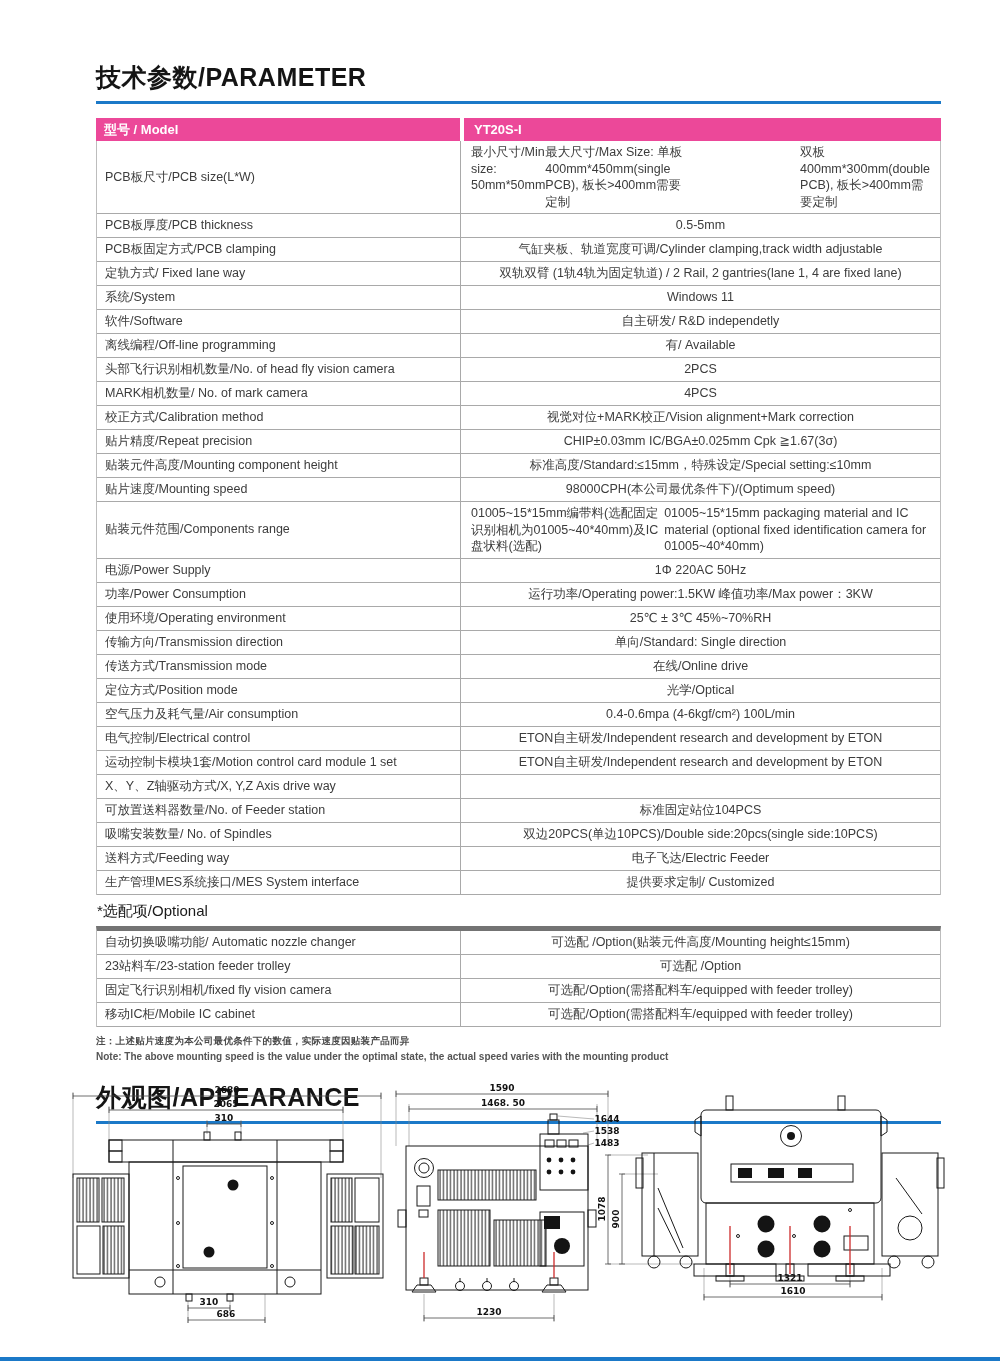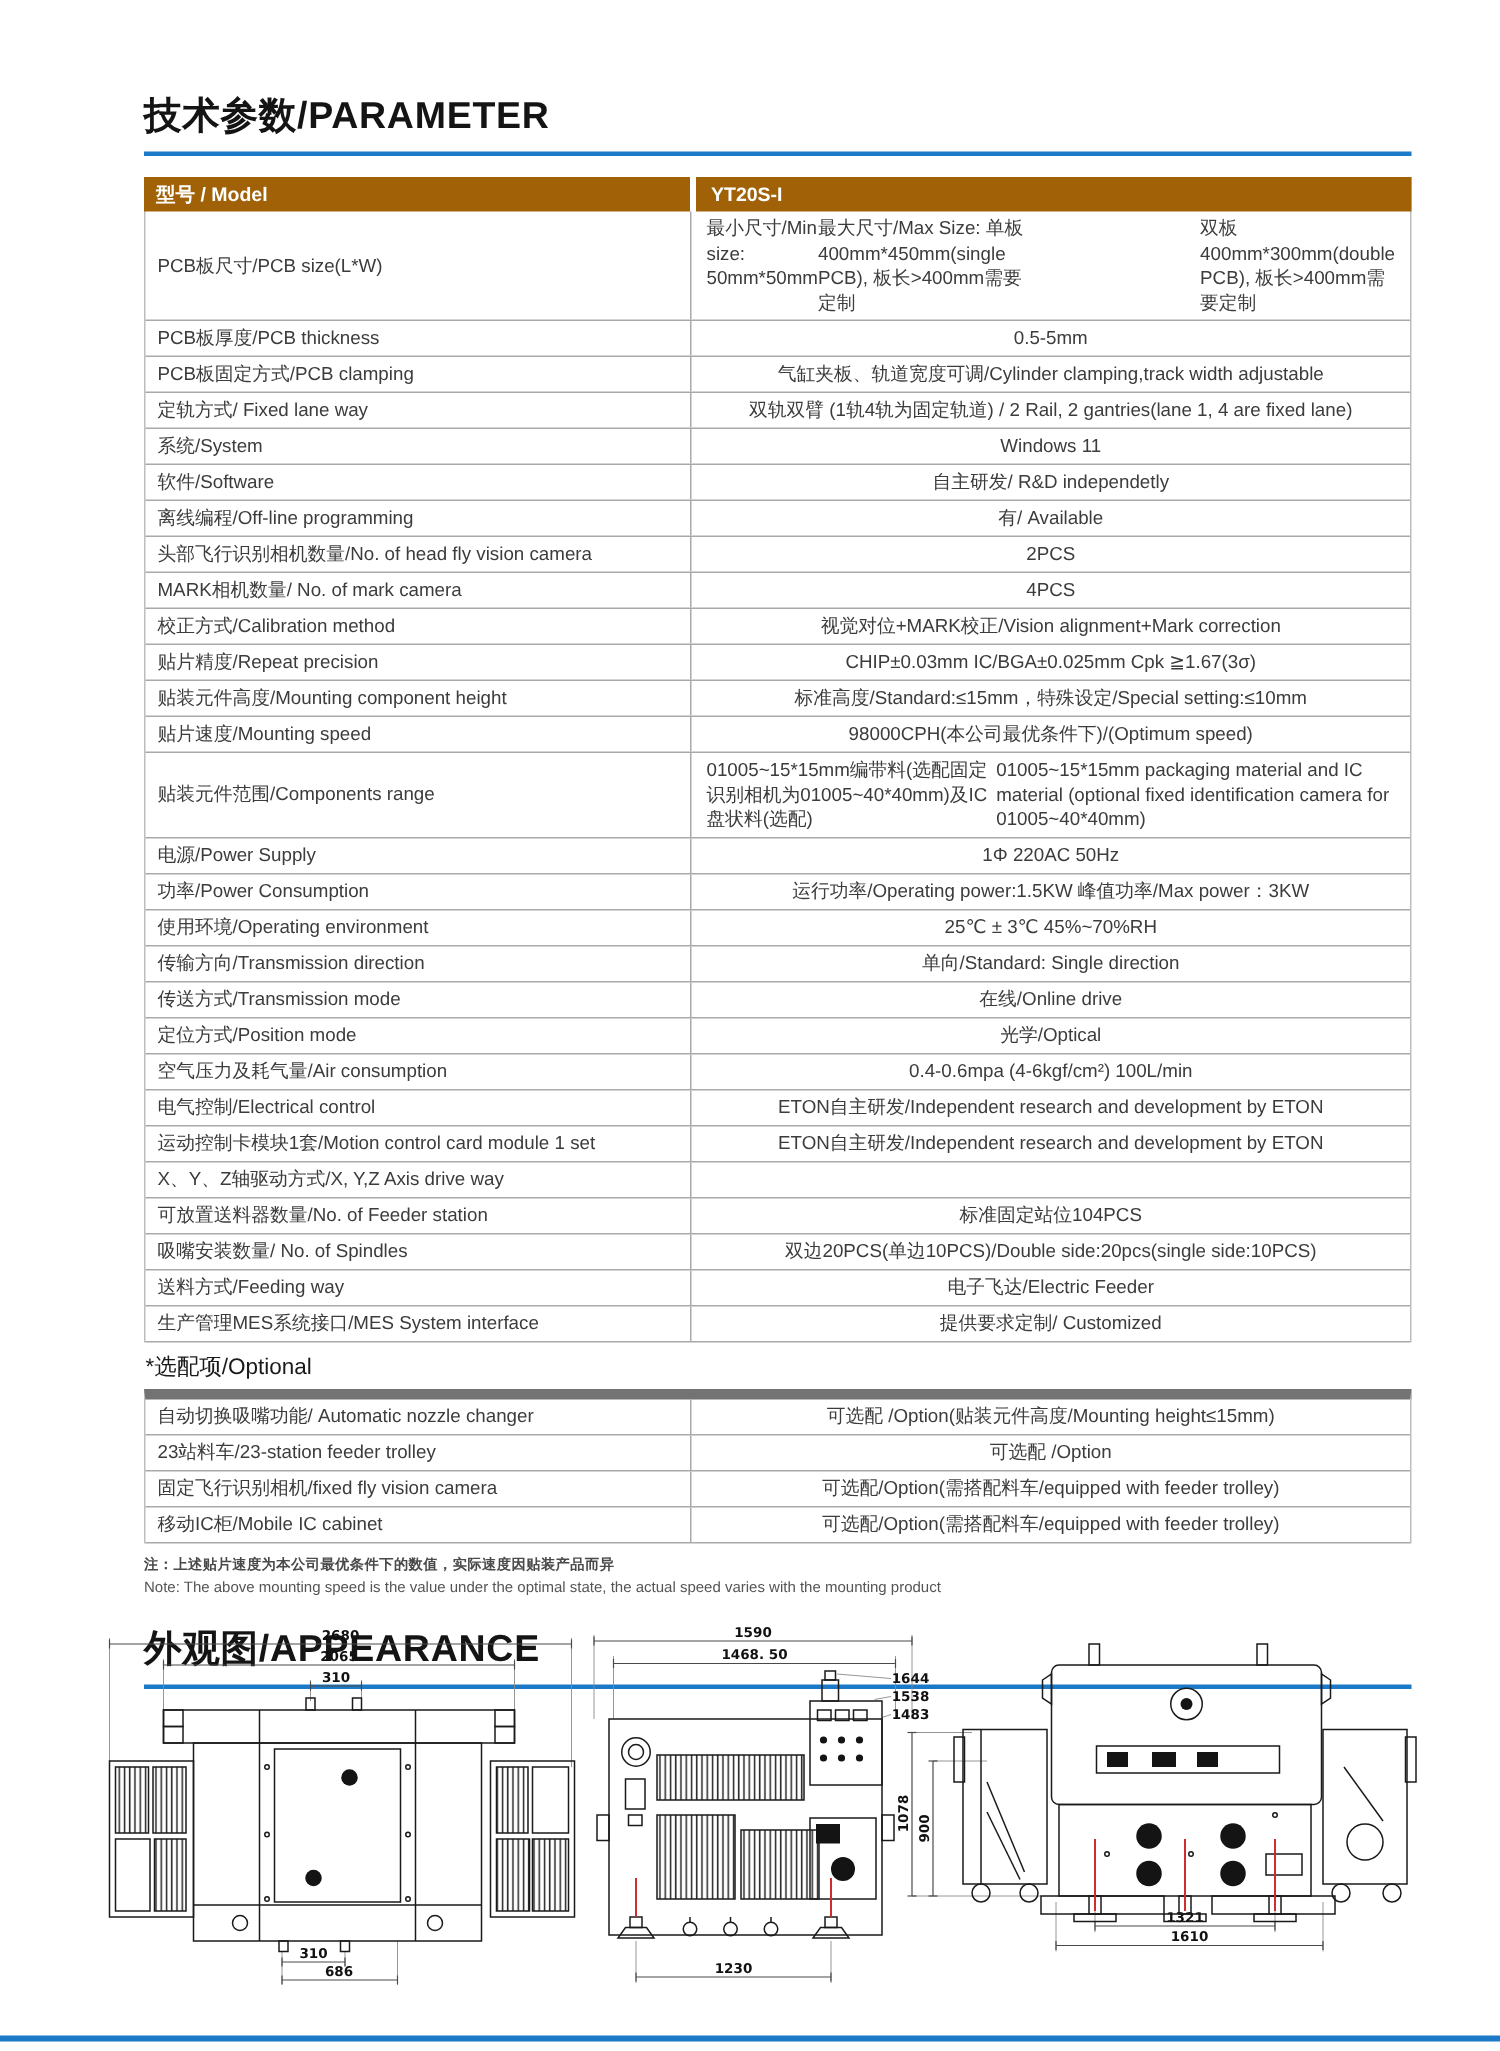--- a/index.html
+++ b/index.html
@@ -15,43 +15,43 @@
   }
   .sec-title.first{margin-top:62px;}
   .sec-rule{height:3px;background:#1b79c8;margin-top:9px;}
   
   .spec-table{
     margin-top:14px;border-left:1px solid #bdbdbd;border-right:1px solid #bdbdbd;
     font-size:12.5px;
   }
   .t-head{display:flex;margin-left:-1px;margin-right:-1px;}
   .t-head .hcell{
-    background:#a16207;color:#fff;font-weight:bold;font-size:13px;
+    background:#ec4899;color:#fff;font-weight:bold;font-size:13px;
     padding:3px 8px;height:17px;line-height:17px;
   }
   .t-head .hl{width:348px;margin-right:4px;}
   .t-head .hr{flex:1;padding-left:10px;}
   .t-row{display:flex;border-bottom:1px solid #a9a9a9;align-items:stretch;}
   .t-label{
     width:347px;padding:3px 8px;border-right:1px solid #a9a9a9;
     display:flex;flex-direction:column;justify-content:center;
     color:#3c3c3c;min-height:16px;
   }
   .t-value{
     flex:1;padding:3px 10px;display:flex;justify-content:center;
     color:#3c3c3c;
   }
   .t-row{min-height:23px;box-sizing:border-box;}
   .vline{line-height:16.5px;}
   .vline.ind{padding-left:117px;}
   .opt-heading{margin:7px 0 5px 1px;font-size:15px;color:#1a1a1a;}
-  .spec-table.opt{margin-top:0;border-top:7px solid #737373;}
+  .spec-table.opt{margin-top:0;border-top:5px solid #737373;}
   .note{margin-top:8px;}
   .note-cn{font-size:9.5px;font-weight:bold;color:#4a4a4a;letter-spacing:.3px;}
-  .note-en{font-size:10px;color:#555;margin-top:3px;}
+  .note-en{font-size:10px;color:#555;margin-top:3px;font-weight:bold;}
   .sec2-title{margin-top:20px;}
   
   .drawings{position:absolute;left:0;top:1076px;width:1000px;height:256px;padding-left:16px;}
   .dwg{position:absolute;}
   #dwg-top{left:68px;top:6px;}
   #dwg-front{left:390px;top:4px;}
   #dwg-side{left:598px;top:2px;}
   svg .mach{stroke:#1a1a1a;stroke-width:1;fill:none;}
   svg .fillb{fill:#141414;stroke:none;}
   svg .dim{stroke:#4a4a4a;stroke-width:.8;fill:none;}

